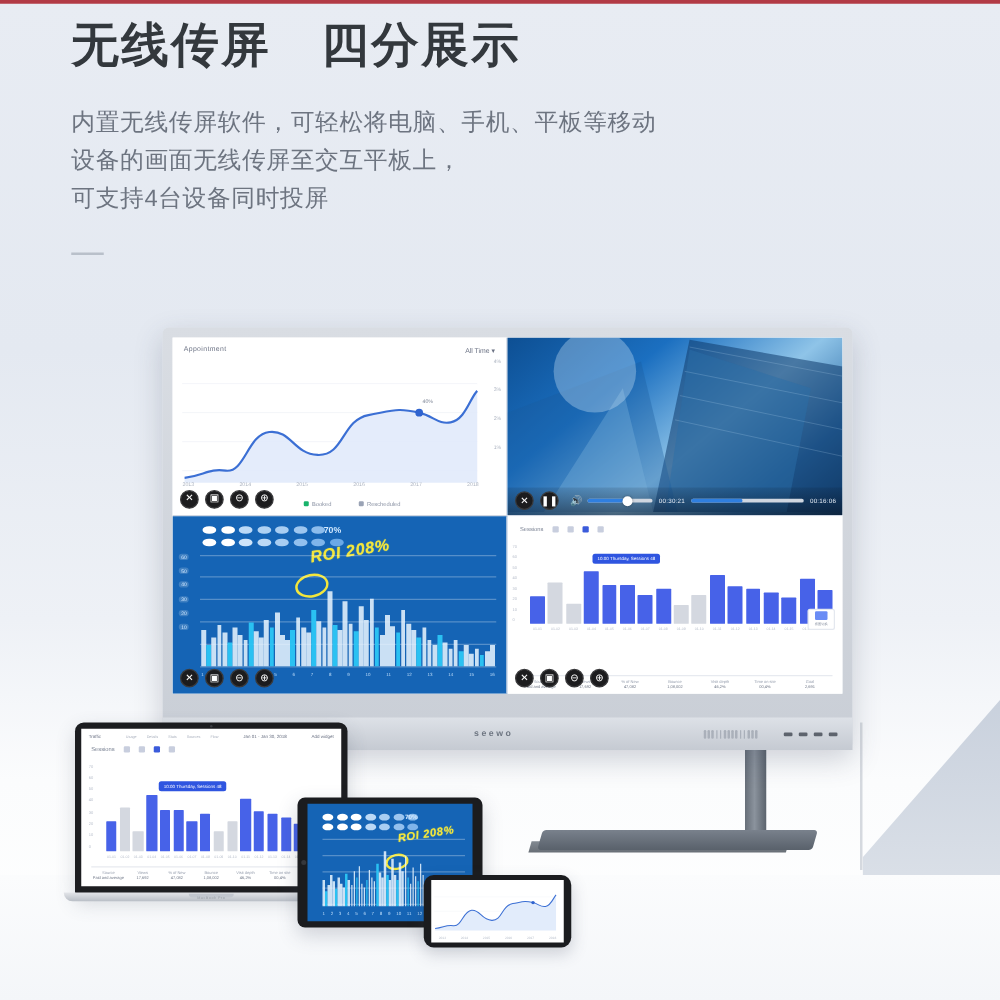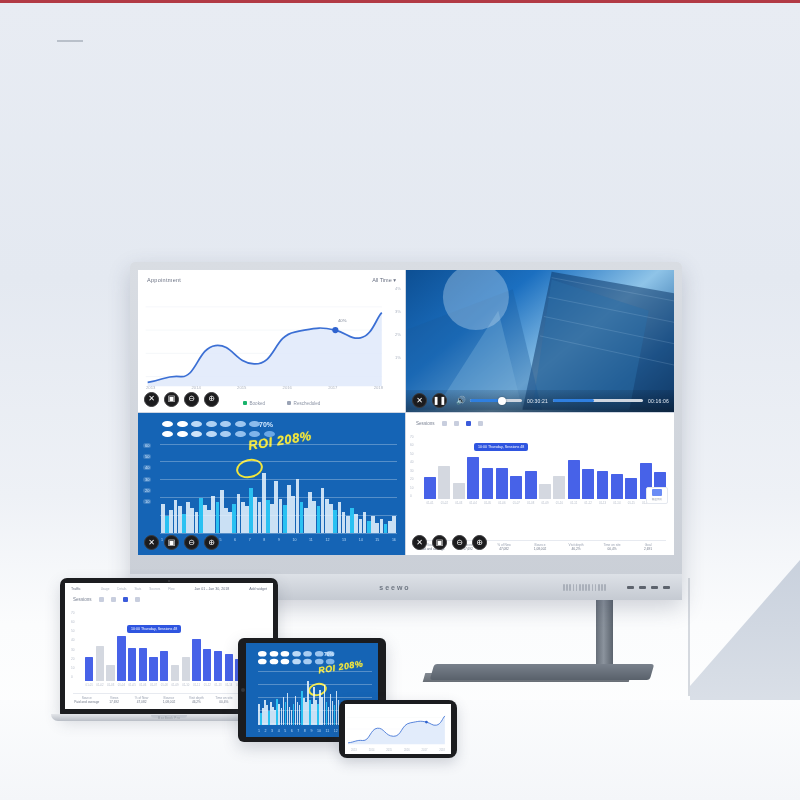--- a/index.html
+++ b/index.html
@@ -173,20 +173,24 @@
 
   .mini-x { position:absolute; left:6px; right:6px; bottom:2px; display:flex; justify-content:space-between; }
   .mini-x span { font-size:2.6px; color:#b9c0cc; }
 </style>
 </head>
 <body>
 
 <div class="top-rule"></div>
 
 <div class="hero">
+  <h1>无线传屏　四分展示</h1>
+  <div class="sub">内置无线传屏软件，可轻松将电脑、手机、平板等移动
+设备的画面无线传屏至交互平板上，
+可支持4台设备同时投屏</div>
   <div class="dash"></div>
 </div>
 
 <div class="wallR"></div>
 <div class="desk"></div>
 
 <div class="cable"></div>
 <div class="neck"></div>
 <div class="basefoot"></div>
 <div class="base"></div>

